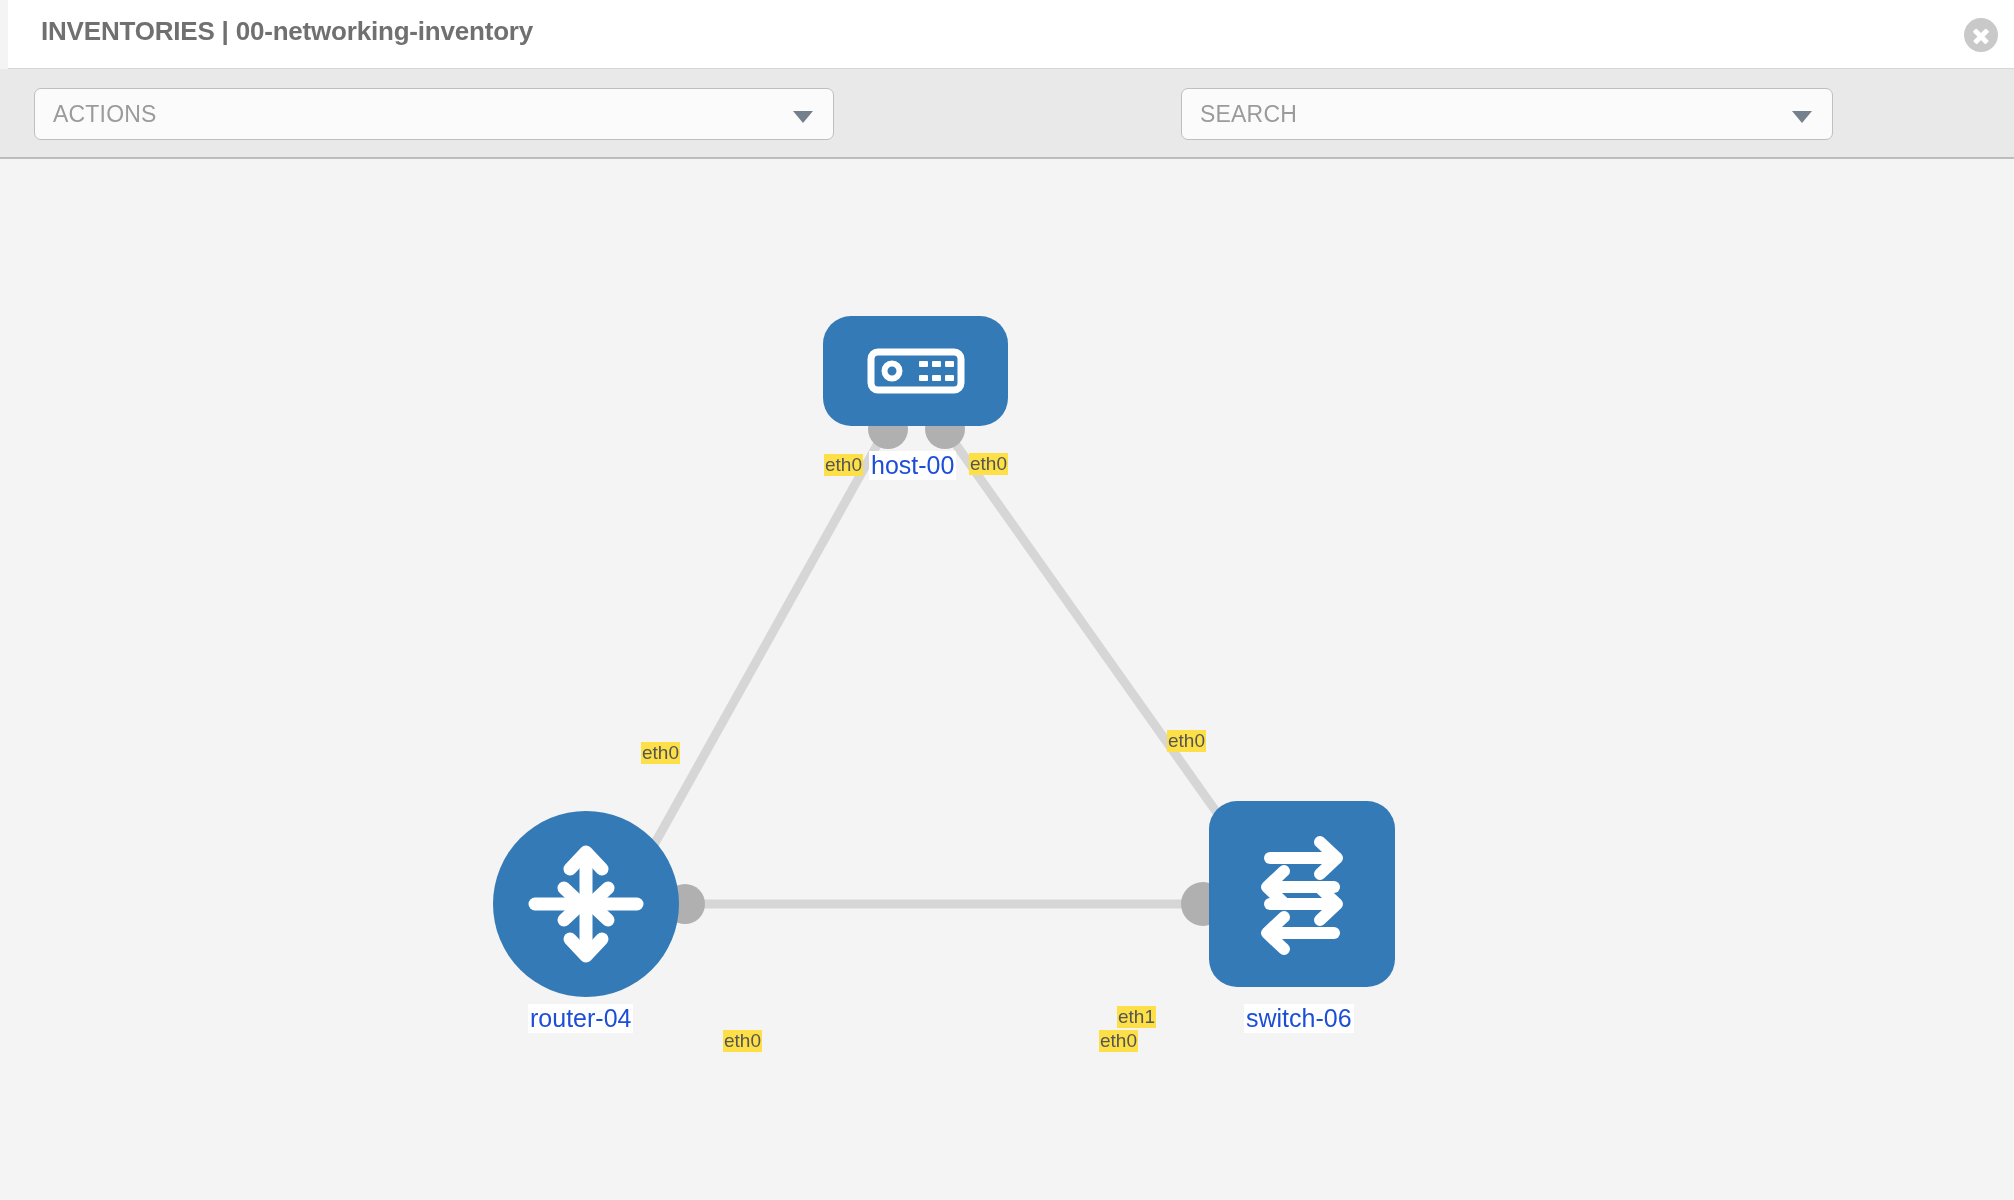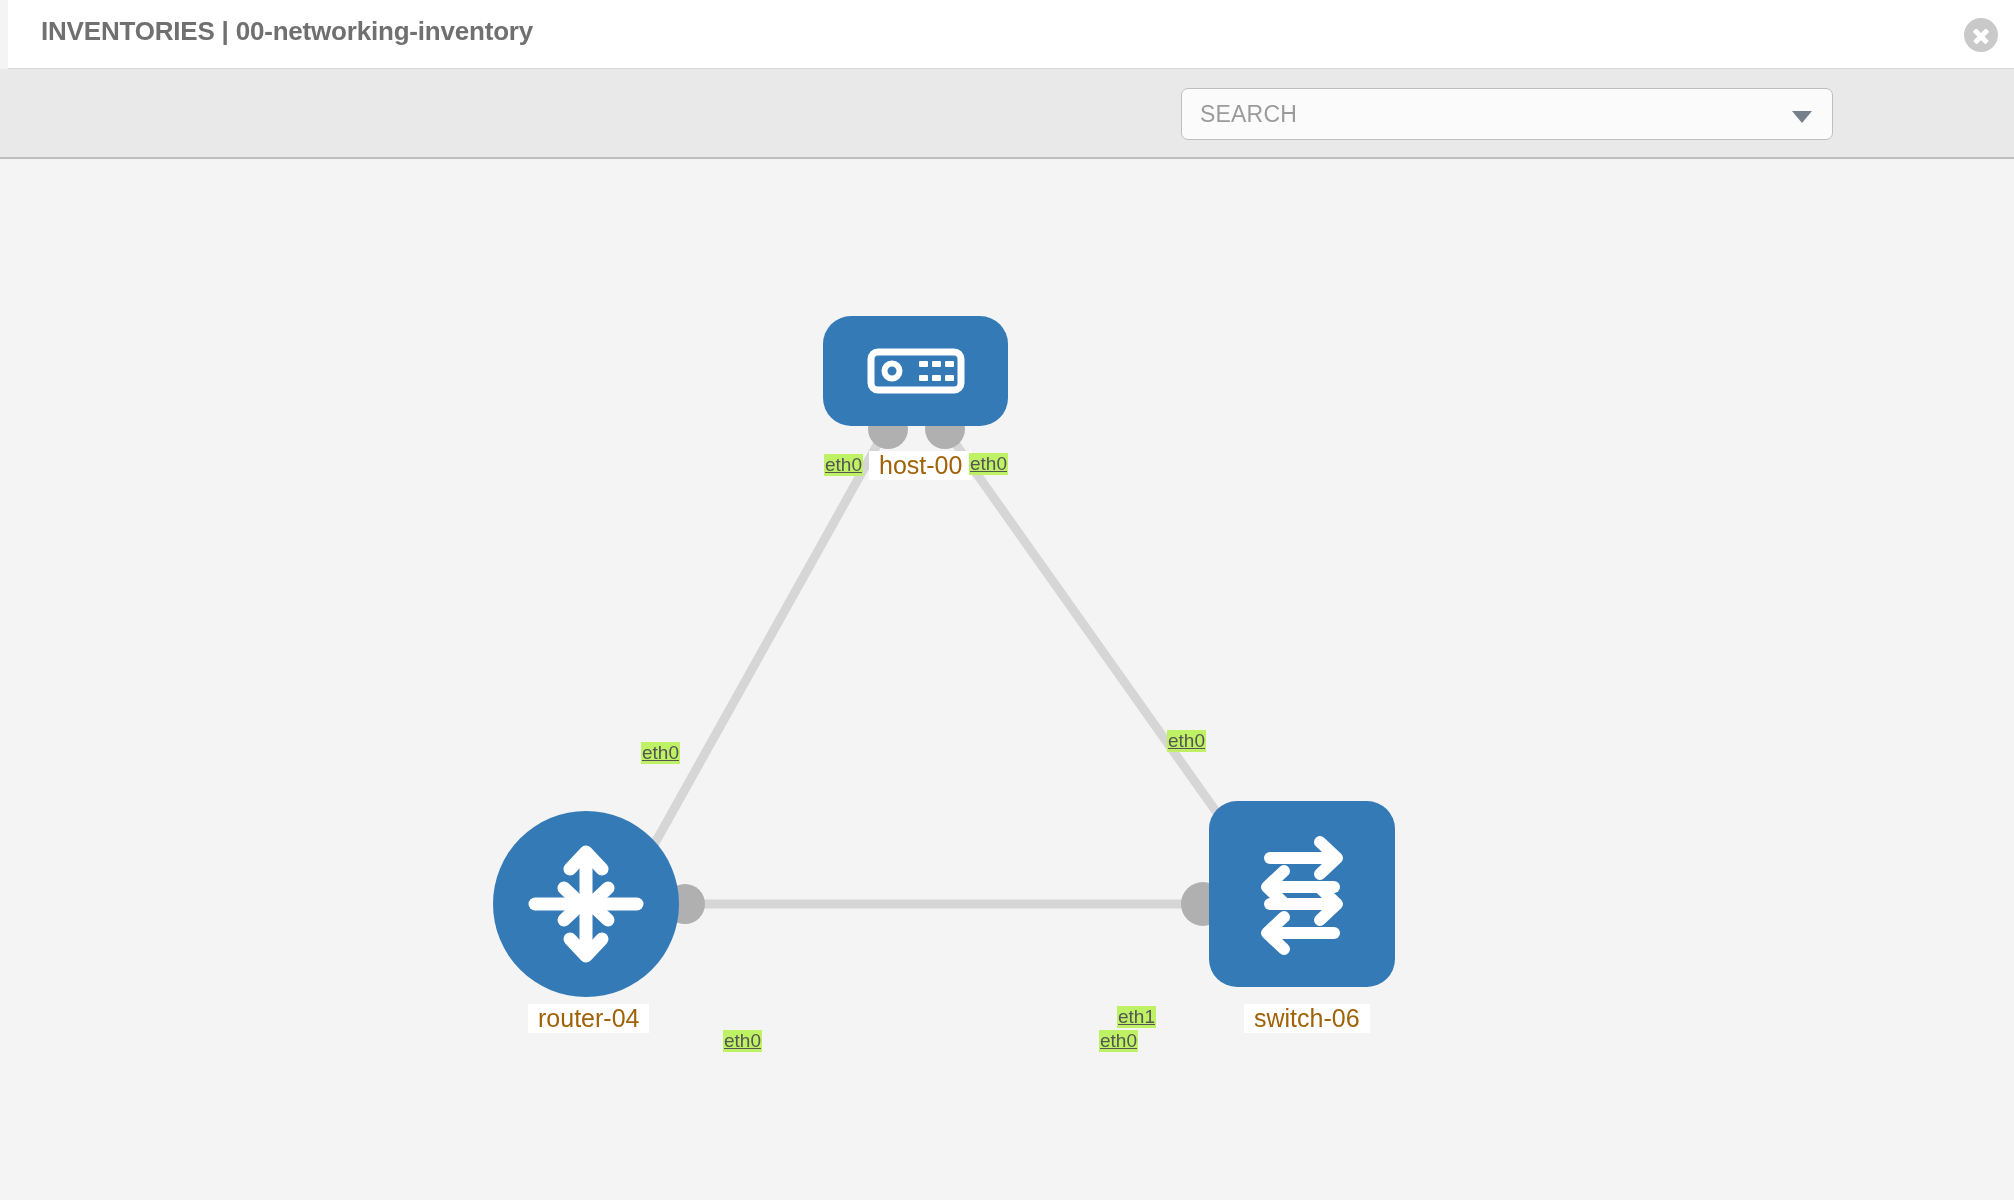--- a/index.html
+++ b/index.html
@@ -88,55 +88,58 @@
     background: #337ab7;
     display: flex; align-items: center; justify-content: center;
     cursor: pointer;
   }
   #host-node   { left: 823px; top: 155px;  width: 185px; height: 110px; border-radius: 28px; }
   #router-node { left: 493px; top: 650px;  width: 186px; height: 186px; border-radius: 50%; }
   #switch-node { left: 1209px; top: 640px; width: 186px; height: 186px; border-radius: 28px; }
 
   .node-label {
     position: absolute;
-    font-size: 25px; color: #a16207;
+    font-size: 25px; color: #1d4ed8;
     background: #ffffff;
     white-space: nowrap;
-    padding: 0 10px;
+    padding: 0 2px;
   }
   #host-label   { left: 869px;  top: 290px; }
   #router-label { left: 528px;  top: 843px; }
   #switch-label { left: 1244px; top: 843px; }
 
   .iface-label {
     position: absolute;
     font-size: 19px; color: #555555;
-    background: #bef264;
+    background: #fde047;
     white-space: nowrap;
     padding: 0 1px;
-    text-decoration: underline;
   }
   #if-host-left   { left: 824px;  top: 293px; }
   #if-host-right  { left: 969px;  top: 292px; }
   #if-router-up   { left: 641px;  top: 581px; }
   #if-switch-up   { left: 1167px; top: 569px; }
   #if-router-rt   { left: 723px;  top: 869px; }
   #if-switch-lt-a { left: 1099px; top: 869px; }
   #if-switch-lt-b { left: 1117px; top: 845px; }
 </style>
 </head>
 <body>
 
 <div id="header">
   <div id="page-title">INVENTORIES | 00-networking-inventory</div>
   <div id="close-btn"></div>
 </div>
 
 <div id="toolbar">
 
+  <div class="field" id="actions-select">
+    <span class="ph">ACTIONS</span>
+    <span class="caret"></span>
+  </div>
 
   <div id="wrench-btn">
     <svg width="44" height="44" viewBox="0 0 24 24" aria-hidden="true">
       <path fill="#74808c" d="M21.7 18.6l-7.1-7.1c.7-1.9.3-4.1-1.2-5.6-1.6-1.6-3.9-1.9-5.8-1l3.4 3.4-2.4 2.4L5.2 7.3c-.9 1.9-.6 4.2 1 5.8 1.5 1.5 3.7 1.9 5.6 1.2l7.1 7.1c.4.4 1 .4 1.4 0l1.4-1.4c.4-.4.4-1 0-1.4z"></path>
     </svg>
   </div>
 
   <div id="key-btn">
     <svg width="44" height="44" viewBox="0 0 24 24" aria-hidden="true">
       <path fill="#74808c" d="M8.5 3C5.5 3 3 5.5 3 8.5S5.5 14 8.5 14c.9 0 1.8-.2 2.5-.6l1.6 1.6 1.6-1.6 1.5 1.5 1.6-1.6 1.5 1.5 2-2L14 6.9c.1-.5 0-1-.1-1.5C13.2 3.9 11 3 8.5 3zm-1.6 3c1 0 1.8.8 1.8 1.8S7.9 9.6 6.9 9.6 5.1 8.8 5.1 7.8 5.9 6 6.9 6z"></path>

